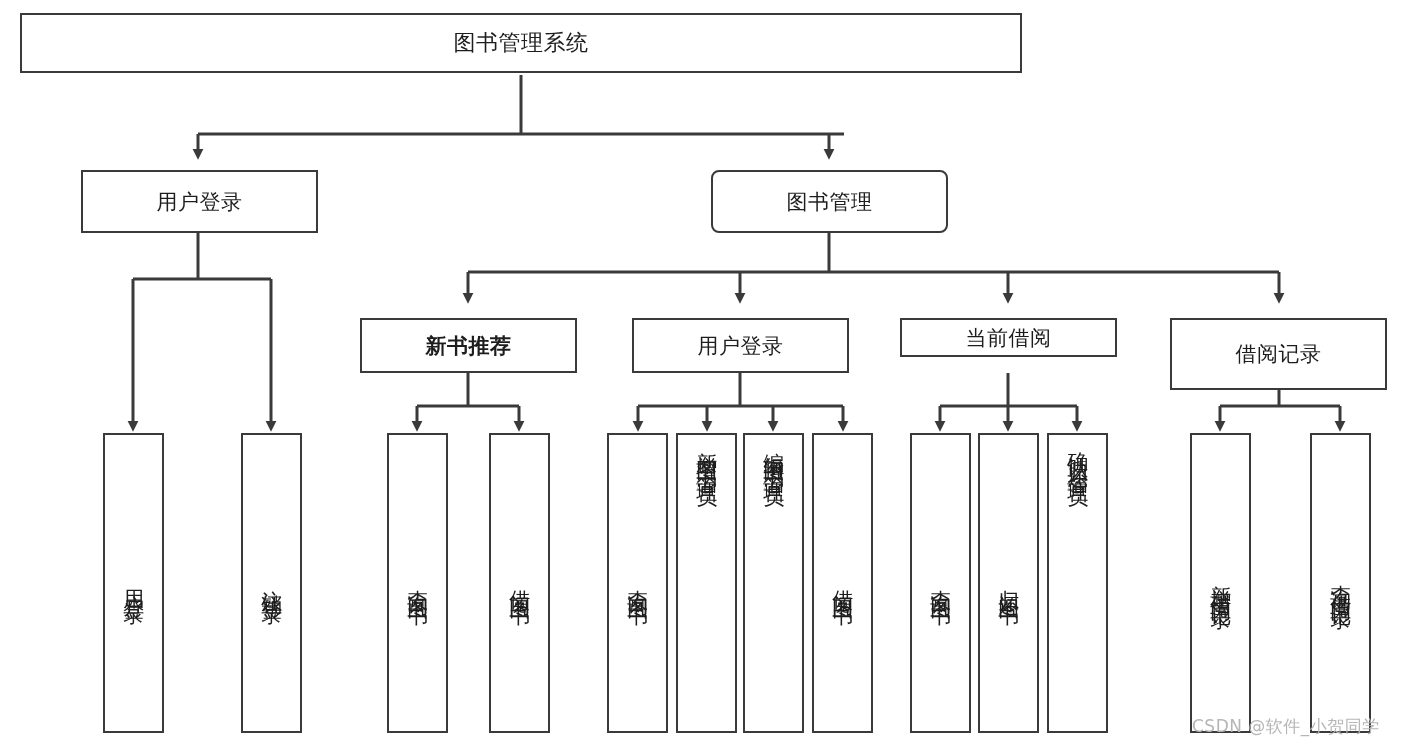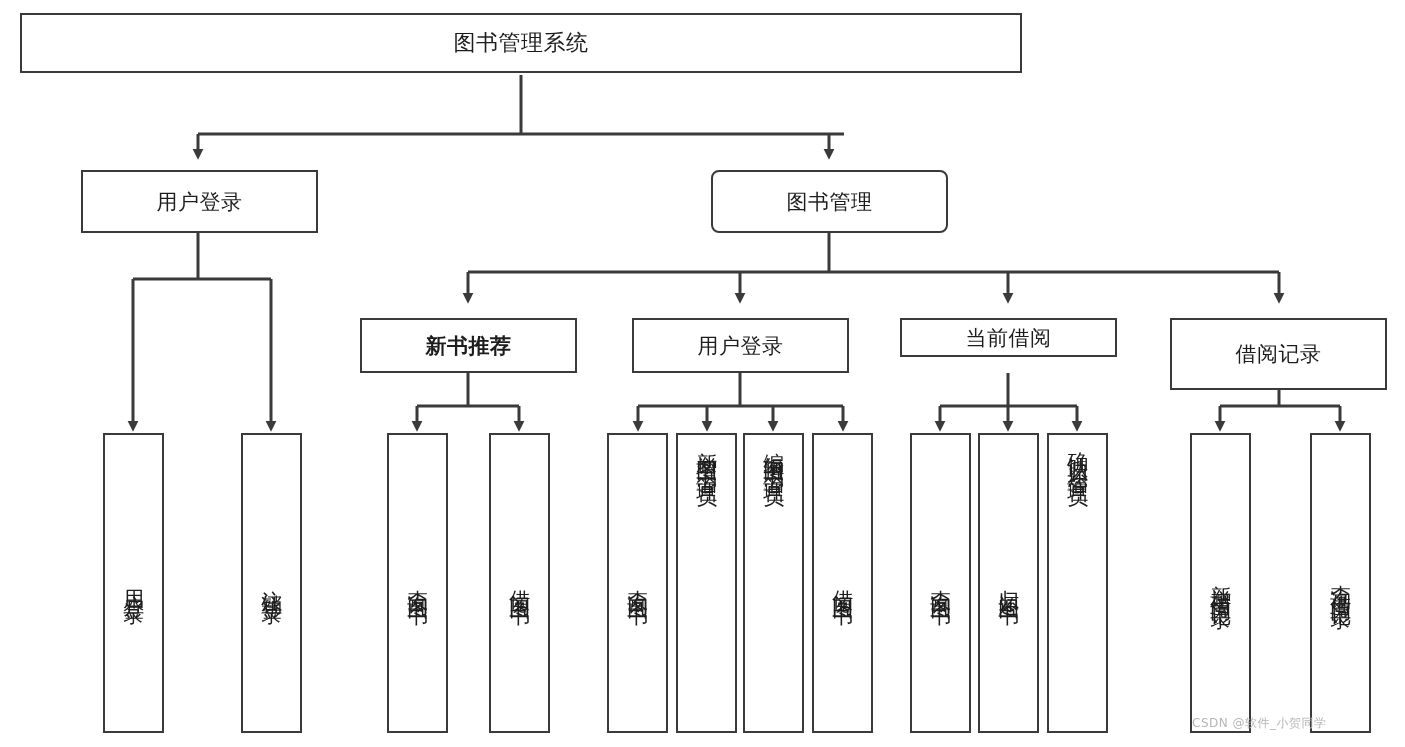--- a/index.html
+++ b/index.html
@@ -60,21 +60,21 @@
     text-align: left;
   }
   .node-v.centered {
     align-items: center;
   }
   .node-v.centered .vtext {
     text-align: center;
   }
   .watermark {
     position: absolute;
-    font-size: 12px;
+    font-size: 17px;
     color: #b6b6b6;
     letter-spacing: 0.5px;
     white-space: nowrap;
     user-select: none;
   }
 </style>
 </head>
 <body>
 
 <div id="diagram-canvas">

